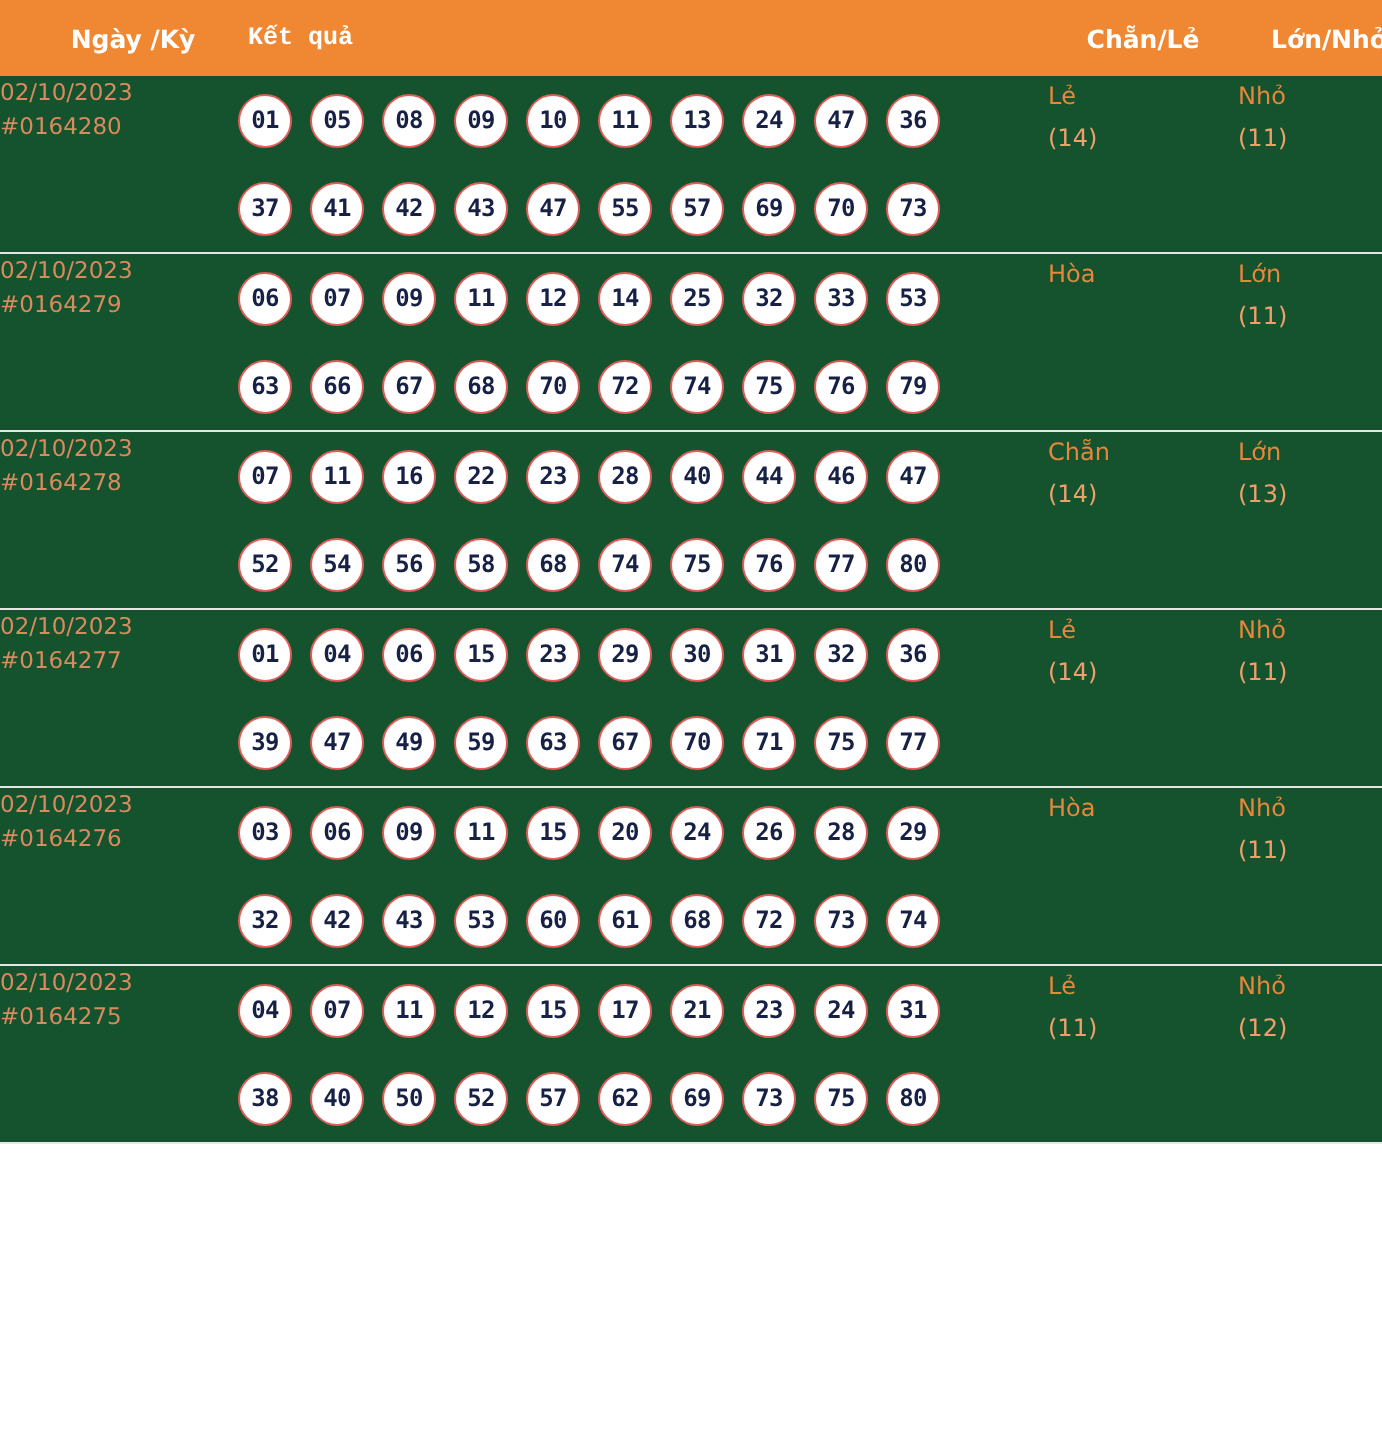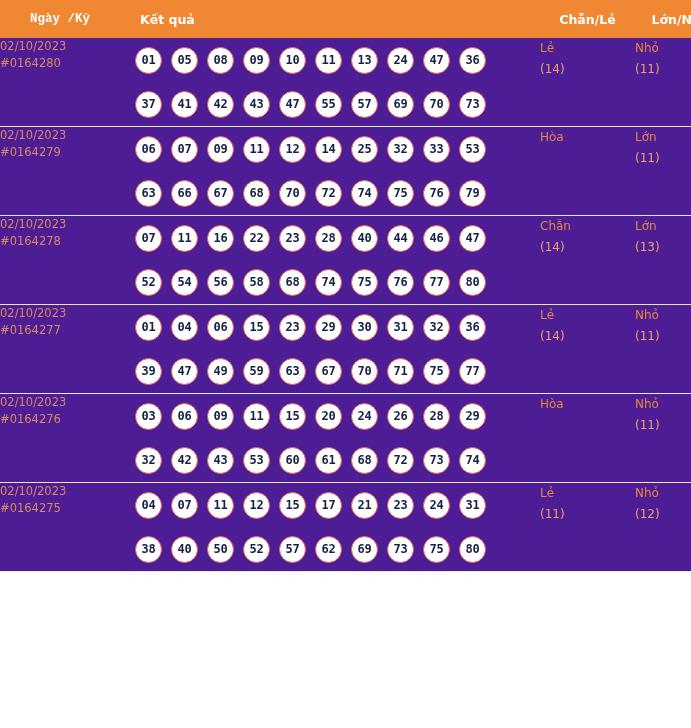--- a/index.html
+++ b/index.html
@@ -26,31 +26,31 @@
   }
   .table-header th {
     color: #ffffff;
     font-size: 12.5px;
     font-weight: bold;
     padding: 0;
     height: 38px;
     vertical-align: middle;
     white-space: nowrap;
   }
-  th.col-date   { width: 105px; text-align: left; padding-left: 30px; font-family: Liberation Mono, monospace; }
-  th.col-result { width: 400px; text-align: left; padding-left: 5px; }
+  th.col-date   { width: 105px; text-align: center; padding-left: 14px; }
+  th.col-result { width: 400px; text-align: left; padding-left: 5px; font-family: Liberation Mono, monospace; }
   th.col-oddeven{ width: 95px;  text-align: center; }
   th.col-bigsml { width: 91px;  text-align: center; }
 
   
   .result-row > td {
     border-bottom: 1px solid #e6e6e6;
     vertical-align: top;
     padding: 0;
-    background: #4c1d95;
+    background: #14532d;
   }
   .result-row:last-child > td { border-bottom: 1px solid #e6e6e6; }
 
   .cell-date {
     padding: 14px 0 0 14px;
     color: #d98a5f;
     font-size: 11.5px;
     line-height: 17px;
     white-space: nowrap;
   }

